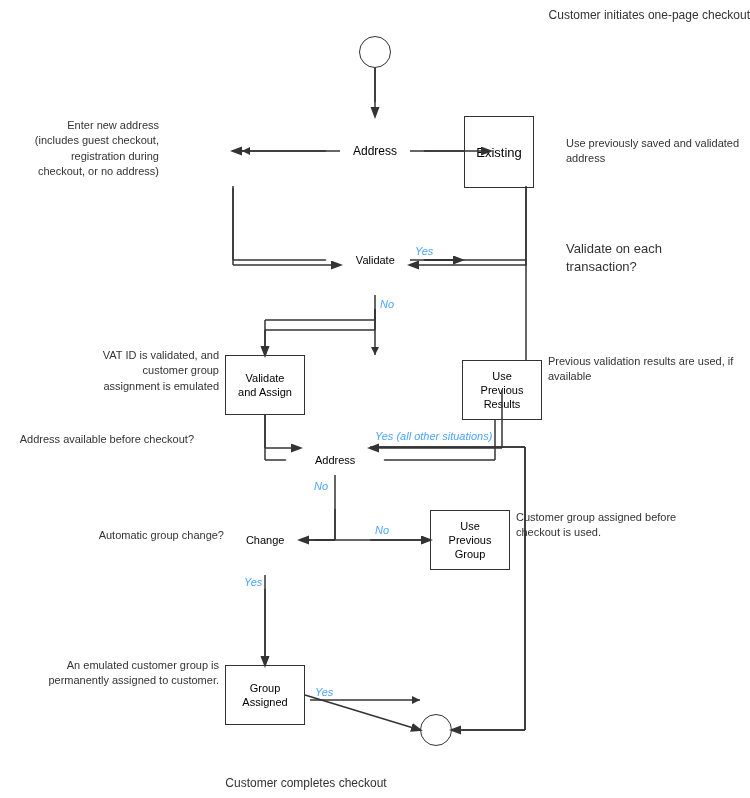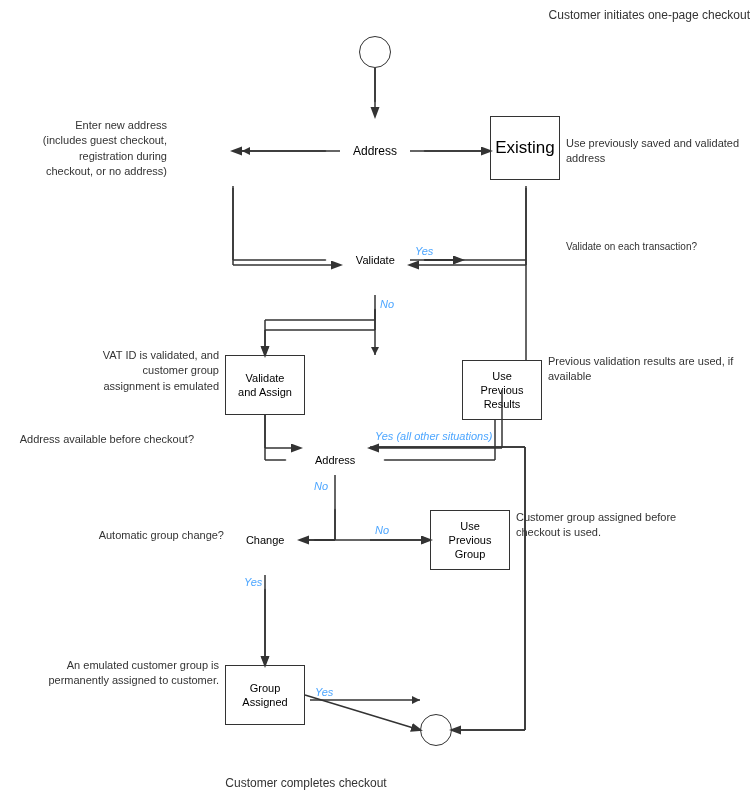--- a/index.html
+++ b/index.html
@@ -135,21 +135,21 @@
 
   <div class="label-text" style="top:8px; left:0; width:750px; text-align:right; font-size:12px;">Customer initiates one-page checkout</div>
 
   <div class="node circle-node" style="width:32px;height:32px;left:359px;top:36px;"></div>
 
   <div class="node diamond-node" style="width:70px;height:70px;left:340px;top:116px;">
     <div class="diamond-label" style="font-size:12px;">Address</div>
   </div>
 
 
-  <div class="node rect-node" style="width:70px;height:64px;left:490px;top:116px;font-size:17px;">Existing</div>
+  <div class="node rect-node" style="width:70px;height:72px;left:464px;top:116px;font-size:13px;">Existing</div>
 
   <div class="node diamond-node" style="width:70px;height:70px;left:340px;top:225px;">
     <div class="diamond-label" style="font-size:11px;">Validate</div>
   </div>
 
   <div class="node rect-node" style="width:80px;height:60px;left:225px;top:355px;white-space:pre-line;font-size:11px;line-height:1.3;">
     <span style="white-space:pre-line;">Validate
 and Assign</span>
   </div>
 
@@ -175,29 +175,29 @@
 
   <div class="node rect-node" style="width:80px;height:60px;left:225px;top:665px;white-space:pre-line;font-size:11px;line-height:1.3;">
     <span style="white-space:pre-line;">Group
 Assigned</span>
   </div>
 
   <div class="node circle-node" style="width:32px;height:32px;left:420px;top:714px;"></div>
 
   <div class="label-text" style="bottom:8px; left:0; width:612px; text-align:center; font-size:12px; position:absolute;">Customer completes checkout</div>
 
-  <div class="label-text" style="top:118px;left:12px;width:155px;text-align:right;white-space:pre-line;line-height:1.4;font-size:11px;">Enter new address
+  <div class="label-text" style="top:118px;left:4px;width:155px;text-align:right;white-space:pre-line;line-height:1.4;font-size:11px;">Enter new address
 (includes guest checkout,
 registration during
 checkout, or no address)</div>
 
   <div class="label-text" style="top:136px;left:566px;width:175px;text-align:left;line-height:1.4;font-size:11px;">Use previously saved
 and validated address</div>
 
-  <div class="label-text" style="top:240px;left:566px;width:170px;text-align:left;line-height:1.4;font-size:10px;">Validate on each
+  <div class="label-text" style="top:240px;left:566px;width:170px;text-align:left;line-height:1.4;font-size:13px;">Validate on each
 transaction?</div>
 
   <div class="label-text" style="top:348px;left:4px;width:215px;text-align:right;white-space:pre-line;line-height:1.4;font-size:11px;">VAT ID is validated, and
 customer group
 assignment is emulated</div>
 
   <div class="label-text" style="top:354px;left:548px;width:190px;text-align:left;line-height:1.4;font-size:11px;">Previous validation
 results are used, if
 available</div>
 

